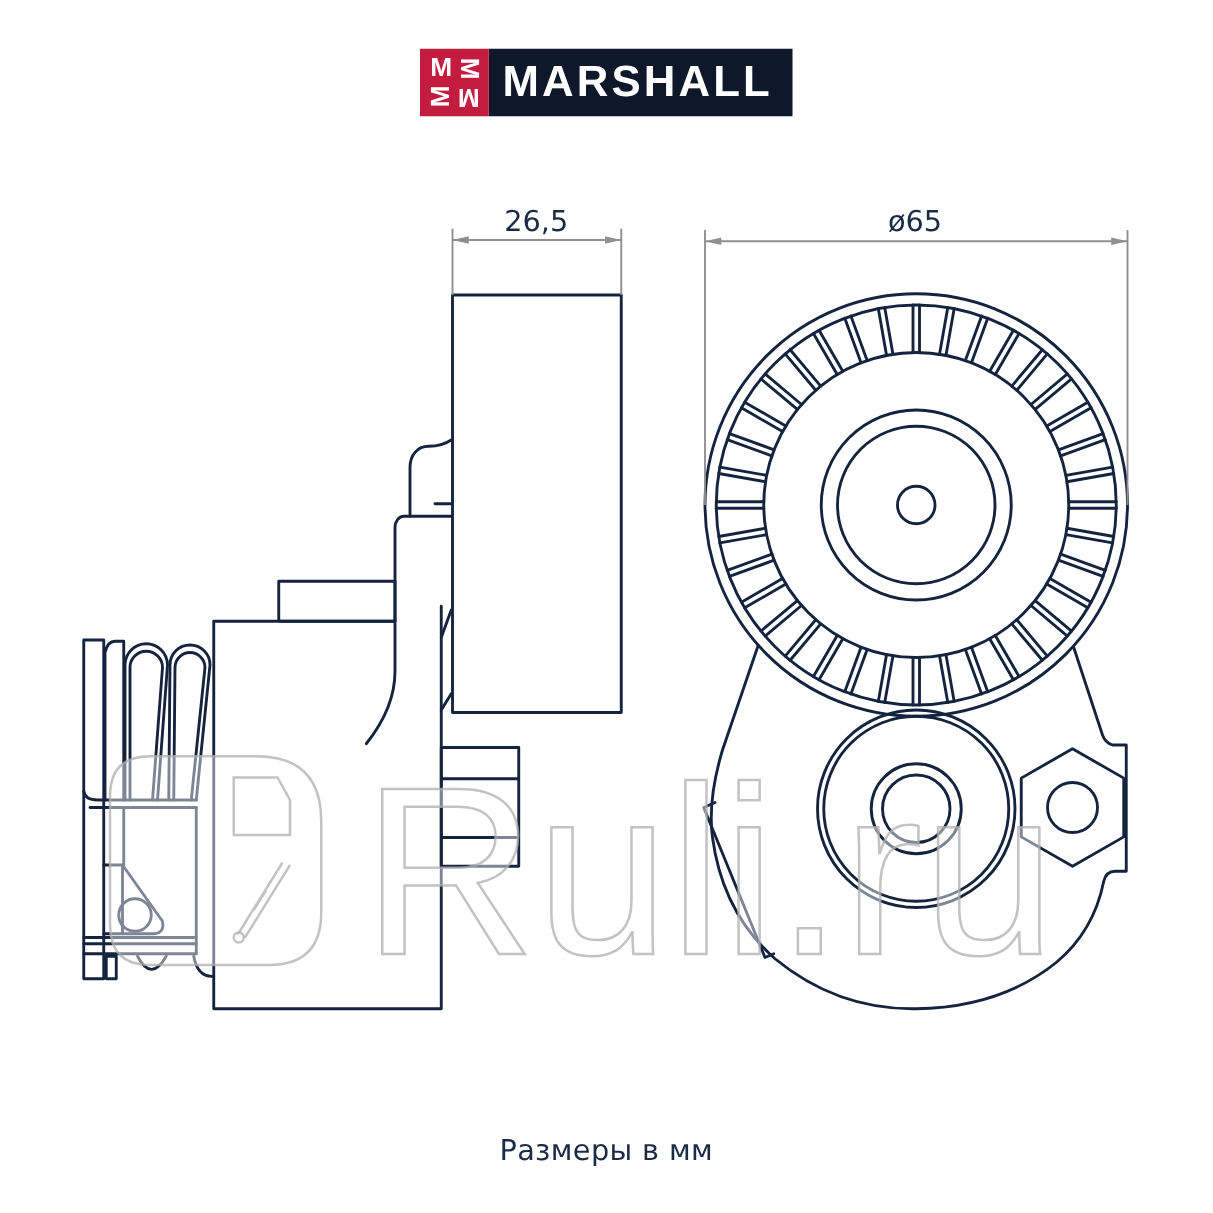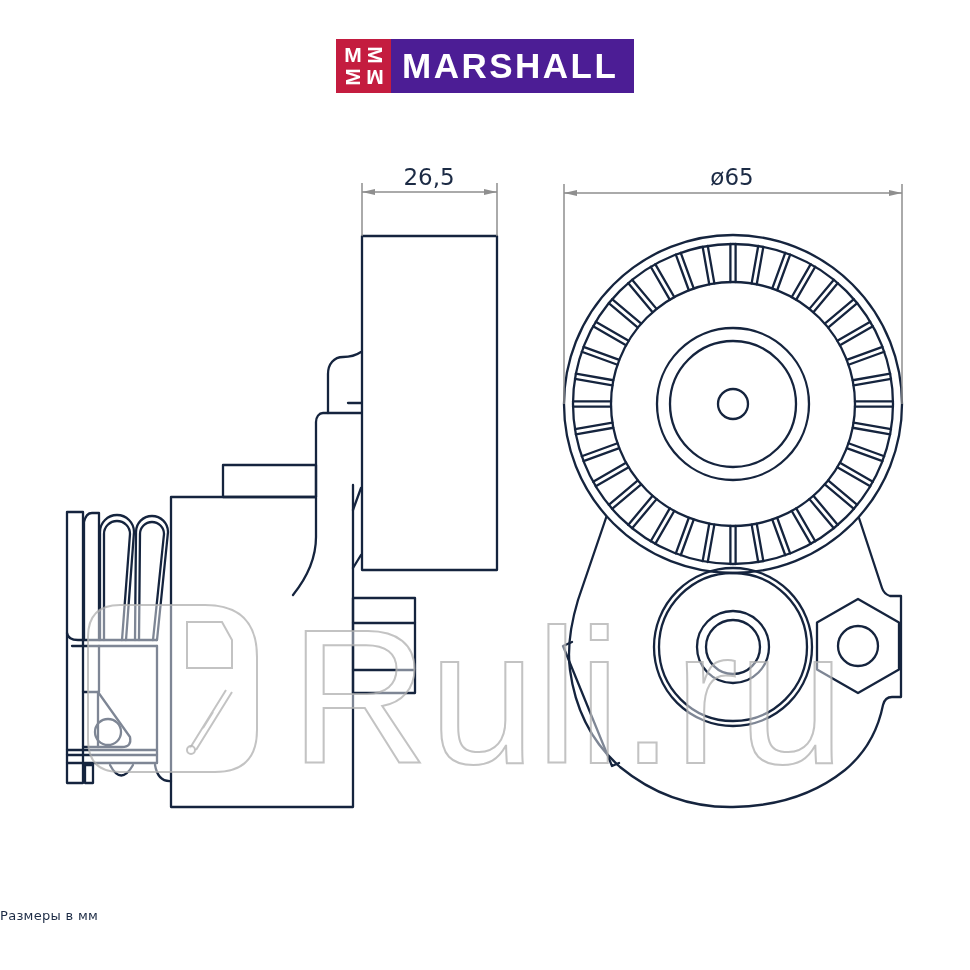--- a/index.html
+++ b/index.html
@@ -4,29 +4,29 @@
 <style>
   html, body { margin: 0; padding: 0; background: #ffffff; }
   body { width: 970px; height: 970px; position: relative; overflow: hidden; font-family: "Liberation Sans", sans-serif; }
   .logo { position: absolute; left: 336px; top: 39px; width: 298px; height: 54px; display: flex; }
   .logo-mark { width: 55px; height: 54px; background: #c41c3f; position: relative; }
   .logo-mark .m { position: absolute; width: 22px; height: 22px; color: #ffffff; font-weight: bold; font-size: 21px; line-height: 22px; text-align: center; font-family: "Liberation Sans", sans-serif; }
   .logo-mark .tl { left: 6px; top: 5px; }
   .logo-mark .tr { left: 28px; top: 5px; transform: rotate(90deg); }
   .logo-mark .bl { left: 6px; top: 27px; transform: rotate(-90deg); }
   .logo-mark .br { left: 28px; top: 27px; transform: rotate(180deg); }
-  .logo-word { flex: 1; background: #4c1d95; color: #ffffff; font-weight: bold; font-size: 35px; letter-spacing: 2.5px; line-height: 54px; padding-left: 11px; box-sizing: border-box; white-space: nowrap; }
+  .logo-word { flex: 1; background: #0f172a; color: #ffffff; font-weight: bold; font-size: 35px; letter-spacing: 2.5px; line-height: 54px; padding-left: 11px; box-sizing: border-box; white-space: nowrap; }
   svg.drawing { position: absolute; left: 0; top: 0; }
   .ln { fill: none; stroke: #15243e; stroke-width: 2.3; stroke-linejoin: round; stroke-linecap: round; }
   .dim { fill: none; stroke: #8f8f8f; stroke-width: 1.5; }
   .arrow { fill: #8f8f8f; stroke: none; }
   .dimtext { font-family: "DejaVu Sans", sans-serif; font-size: 23px; fill: #1c2b45; text-anchor: middle; }
   .wm { fill: rgba(255,255,255,0.45); stroke: rgba(175,175,175,0.75); stroke-width: 2; }
   .wmtext { font-family: "Liberation Sans", sans-serif; font-size: 192px; fill: rgba(255,255,255,0.45); stroke: rgba(175,175,175,0.75); stroke-width: 2; }
-  .caption { position: absolute; left: 0; width: 970px; top: 908px; text-align: left; font-family: "DejaVu Sans", sans-serif; font-size: 13px; color: #1c2b45; letter-spacing: 0.3px; }
+  .caption { position: absolute; left: 0; width: 970px; top: 908px; text-align: center; font-family: "DejaVu Sans", sans-serif; font-size: 23px; color: #1c2b45; letter-spacing: 0.3px; }
 </style>
 </head>
 <body>
 
 <div class="logo">
   <div class="logo-mark">
     <span class="m tl">M</span>
     <span class="m tr">M</span>
     <span class="m bl">M</span>
     <span class="m br">M</span>

